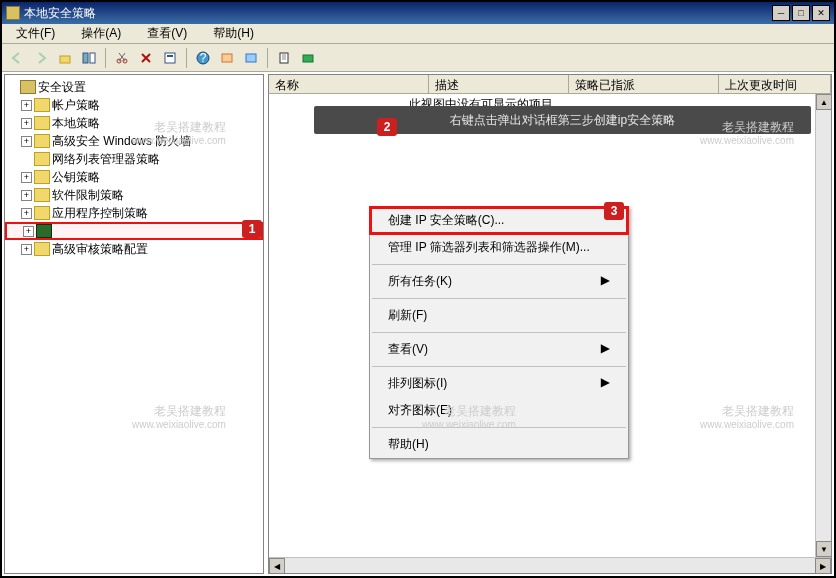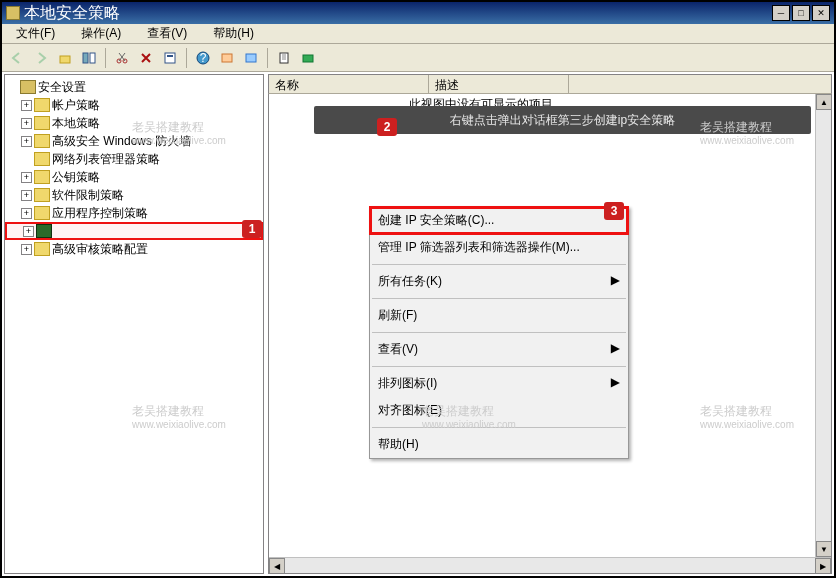--- a/index.html
+++ b/index.html
@@ -1,21 +1,21 @@
 <!DOCTYPE html>
 <html><head>
 <meta charset="utf-8">
 <style>
 * { box-sizing: border-box; margin: 0; padding: 0; font-family: "Microsoft YaHei", SimSun, sans-serif; font-size: 12px; }
 body { background: #fff; width: 836px; height: 578px; overflow: hidden; position: relative; border: 2px solid #000; }
 
 .titlebar { background: linear-gradient(#0a246a, #3a6ea5); color: #fff; height: 22px; display: flex; align-items: center; padding: 0 4px; justify-content: space-between; }
 .titlebar .t-left { display: flex; align-items: center; gap: 4px; }
 .titlebar .icon-app { width: 14px; height: 14px; background: #d8c064; border: 1px solid #8a7a30; }
-.title-text { font-size: 16px; }
+.title-text { font-size: 12px; }
 .win-btns { display: flex; gap: 2px; }
 .win-btn { width: 18px; height: 16px; background: #d4d0c8; border: 1px solid #000; display: flex; align-items: center; justify-content: center; font-size: 9px; cursor: pointer; color:#000; }
 
 .menubar { background: #ece9d8; height: 20px; display: flex; align-items: center; padding: 0 6px; gap: 10px; border-bottom: 1px solid #aca899; }
 .menubar .menu-item { padding: 2px 8px; cursor: pointer; }
 
 .toolbar { background: #ece9d8; height: 28px; display: flex; align-items: center; padding: 0 4px; gap: 2px; border-bottom: 1px solid #aca899; }
 .tbtn { width: 22px; height: 22px; border: 1px solid transparent; display: flex; align-items: center; justify-content: center; cursor: pointer; }
 .tbtn.disabled { opacity: .4; cursor: default; }
 .tsep { width: 1px; height: 20px; background: #aca899; margin: 0 3px; }
@@ -39,30 +39,30 @@
 .col.name { width: 160px; }
 .col.desc { width: 140px; }
 .col.assigned { width: 150px; }
 .col.lastmod { flex: 1; }
 .listbody { flex: 1; border: 1px solid #848284; border-top: none; background: #fff; position: relative; overflow: auto; }
 
 .tooltip-bar { position: absolute; top: 12px; left: 45px; right: 20px; background: #4a4a4a; color: #e8e8e8; height: 28px; display: flex; align-items: center; justify-content: center; font-size: 12px; border-radius: 2px; }
 .tooltip-center { position:absolute; top:2px; left:140px; color:#000; font-size:12px; }
 
 .context-menu { position: absolute; top: 112px; left: 100px; width: 260px; background: #f1f1f1; border: 1px solid #979797; box-shadow: 2px 2px 3px rgba(0,0,0,.3); }
-.cm-item { padding: 5px 8px; cursor: pointer; }
+.cm-item { padding: 5px 18px; cursor: pointer; }
 .cm-sep { height: 1px; background: #c0c0c0; margin: 3px 2px; }
 .cm-item.highlight { outline: 3px solid #e11; outline-offset: -2px; }
 
 .num-badge { position: absolute; width: 20px; height: 18px; border-radius: 3px; background: #cc2020; color: #fff; display: flex; align-items: center; justify-content: center; font-weight: bold; font-size: 12px; }
 .badge1 { top: 218px; left: 240px; }
 .badge2 { top: 116px; left: 375px; }
 .badge3 { top: 200px; left: 602px; }
 
-.watermark { position: absolute; color: #ccc; font-size: 14px; text-align: left; line-height: 1.2; pointer-events: none; }
+.watermark { position: absolute; color: #ccc; font-size: 14px; text-align: right; line-height: 1.2; pointer-events: none; }
 .watermark small { font-size: 10px; color: #ccc; display:block; }
 
 .scroll-h { position:absolute; bottom:0; right:0; left:0; height:16px; background:#e8e8e8; border-top:1px solid #c0c0c0; display:flex; justify-content:space-between;}
 .scroll-h .sbtn{ width:16px; height:16px; background:#d4d0c8; border:1px solid #888; display:flex; align-items:center; justify-content:center; font-size:8px; cursor:pointer;}
 .scroll-v { position:absolute; top:0; right:0; bottom:16px; width:16px; background:#e8e8e8; border-left:1px solid #c0c0c0; display:flex; flex-direction:column; justify-content:space-between;}
 .scroll-v .sbtn{ width:16px; height:16px; background:#d4d0c8; border:1px solid #888; display:flex; align-items:center; justify-content:center; font-size:8px; cursor:pointer;}
 
 svg { display:block; }
 </style>
 </head>
@@ -210,20 +210,22 @@
       <span class="expander">+</span>
       <span class="ticon folder"></span>
       <span class="label">高级审核策略配置</span>
     </div>
   </div>
 
   <div class="rightpane">
     <div class="listhead">
       <div class="col name">名称</div>
       <div class="col desc">描述</div>
+      <div class="col assigned">策略已指派</div>
+      <div class="col lastmod">上次更改时间</div>
     </div>
     <div class="listbody">
       <div class="tooltip-center">此视图中没有可显示的项目。</div>
       <div class="tooltip-bar">
         <span>右键点击弹出对话框第三步创建ip安全策略</span>
       </div>
 
       <div class="context-menu">
         <div class="cm-item highlight">创建 IP 安全策略(C)...</div>
         <div class="cm-item">管理 IP 筛选器列表和筛选器操作(M)...</div>

